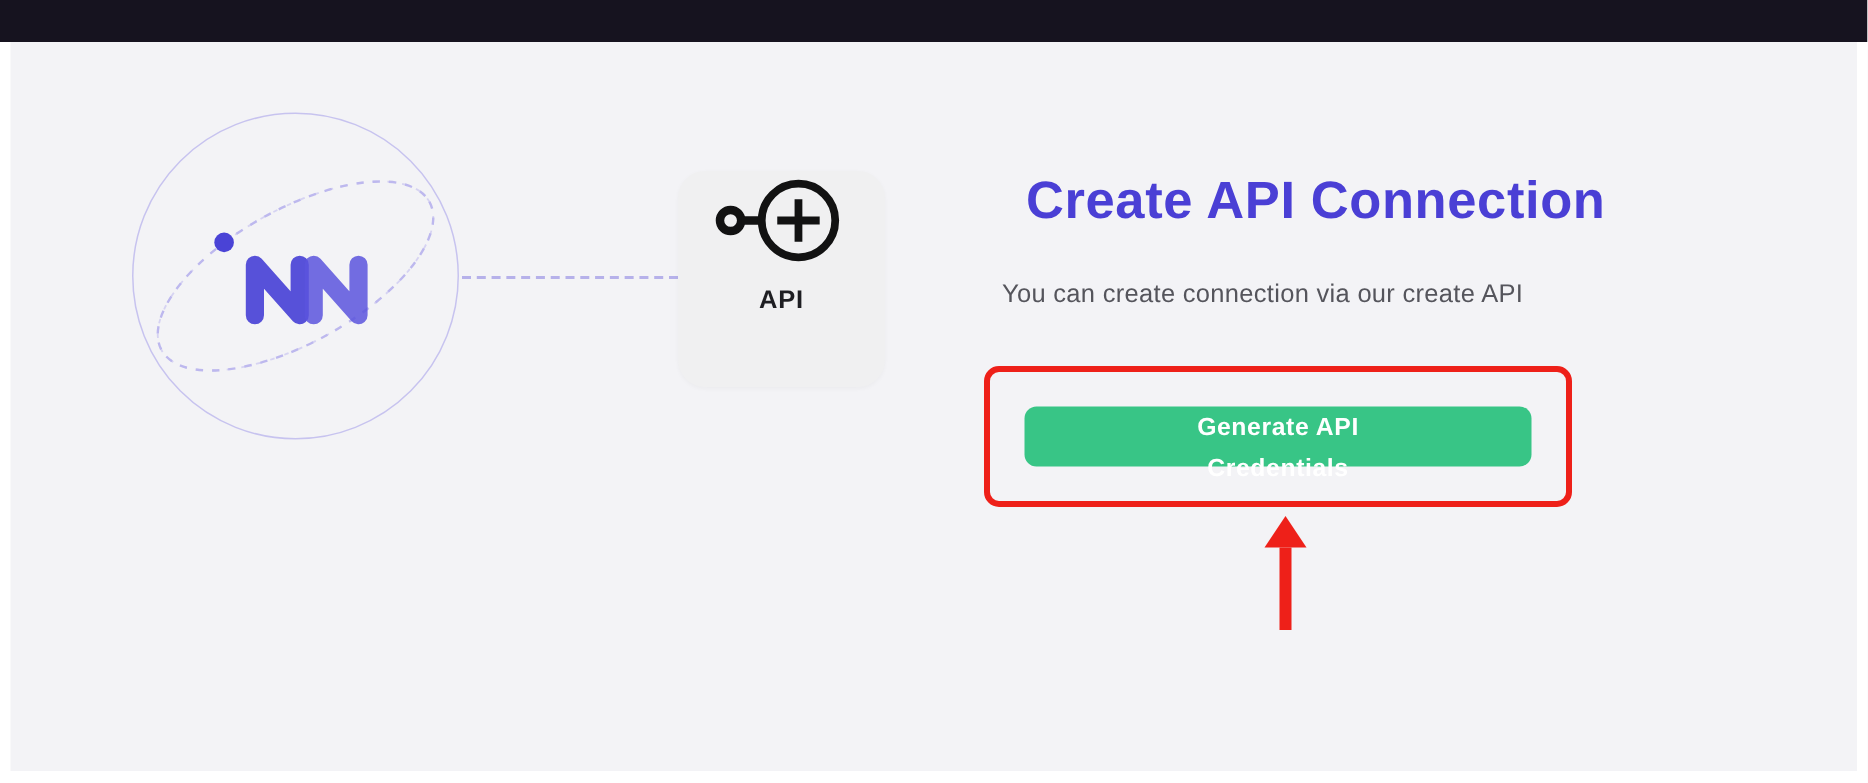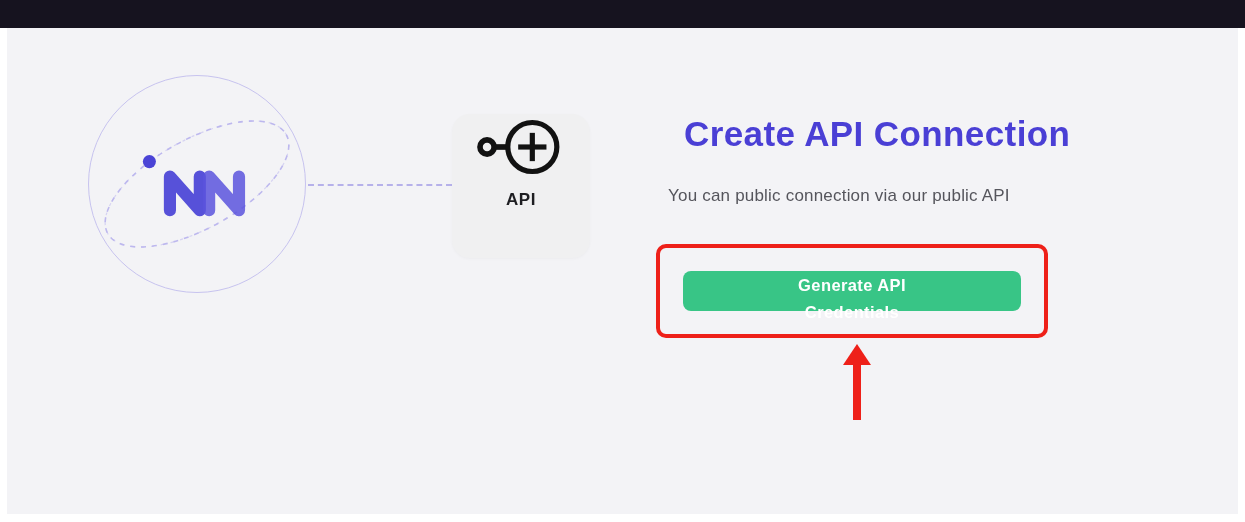--- a/index.html
+++ b/index.html
@@ -171,21 +171,21 @@
     <line x1="21.5" y1="35" x2="35" y2="35" stroke="#121212" stroke-width="6"></line>
     <circle cx="62" cy="35" r="26" fill="none" stroke="#121212" stroke-width="5.5"></circle>
     <line x1="62" y1="20" x2="62" y2="50" stroke="#121212" stroke-width="5.5"></line>
     <line x1="47" y1="35" x2="77" y2="35" stroke="#121212" stroke-width="5.5"></line>
   </svg>
   <div class="node-label">API</div>
 </div>
 
 <div class="content">
   <h1 class="page-title">Create API Connection</h1>
-  <p class="page-subtitle">You can public connection via our public API</p>
+  <p class="page-subtitle">You can create connection via our create API</p>
 </div>
 
 <div class="annotation-box">
   <button class="generate-btn">Generate API
 Credentials</button>
 </div>
 
 <div class="annotation-arrow">
   <div class="arrow-head"></div>
   <div class="arrow-stem"></div>

